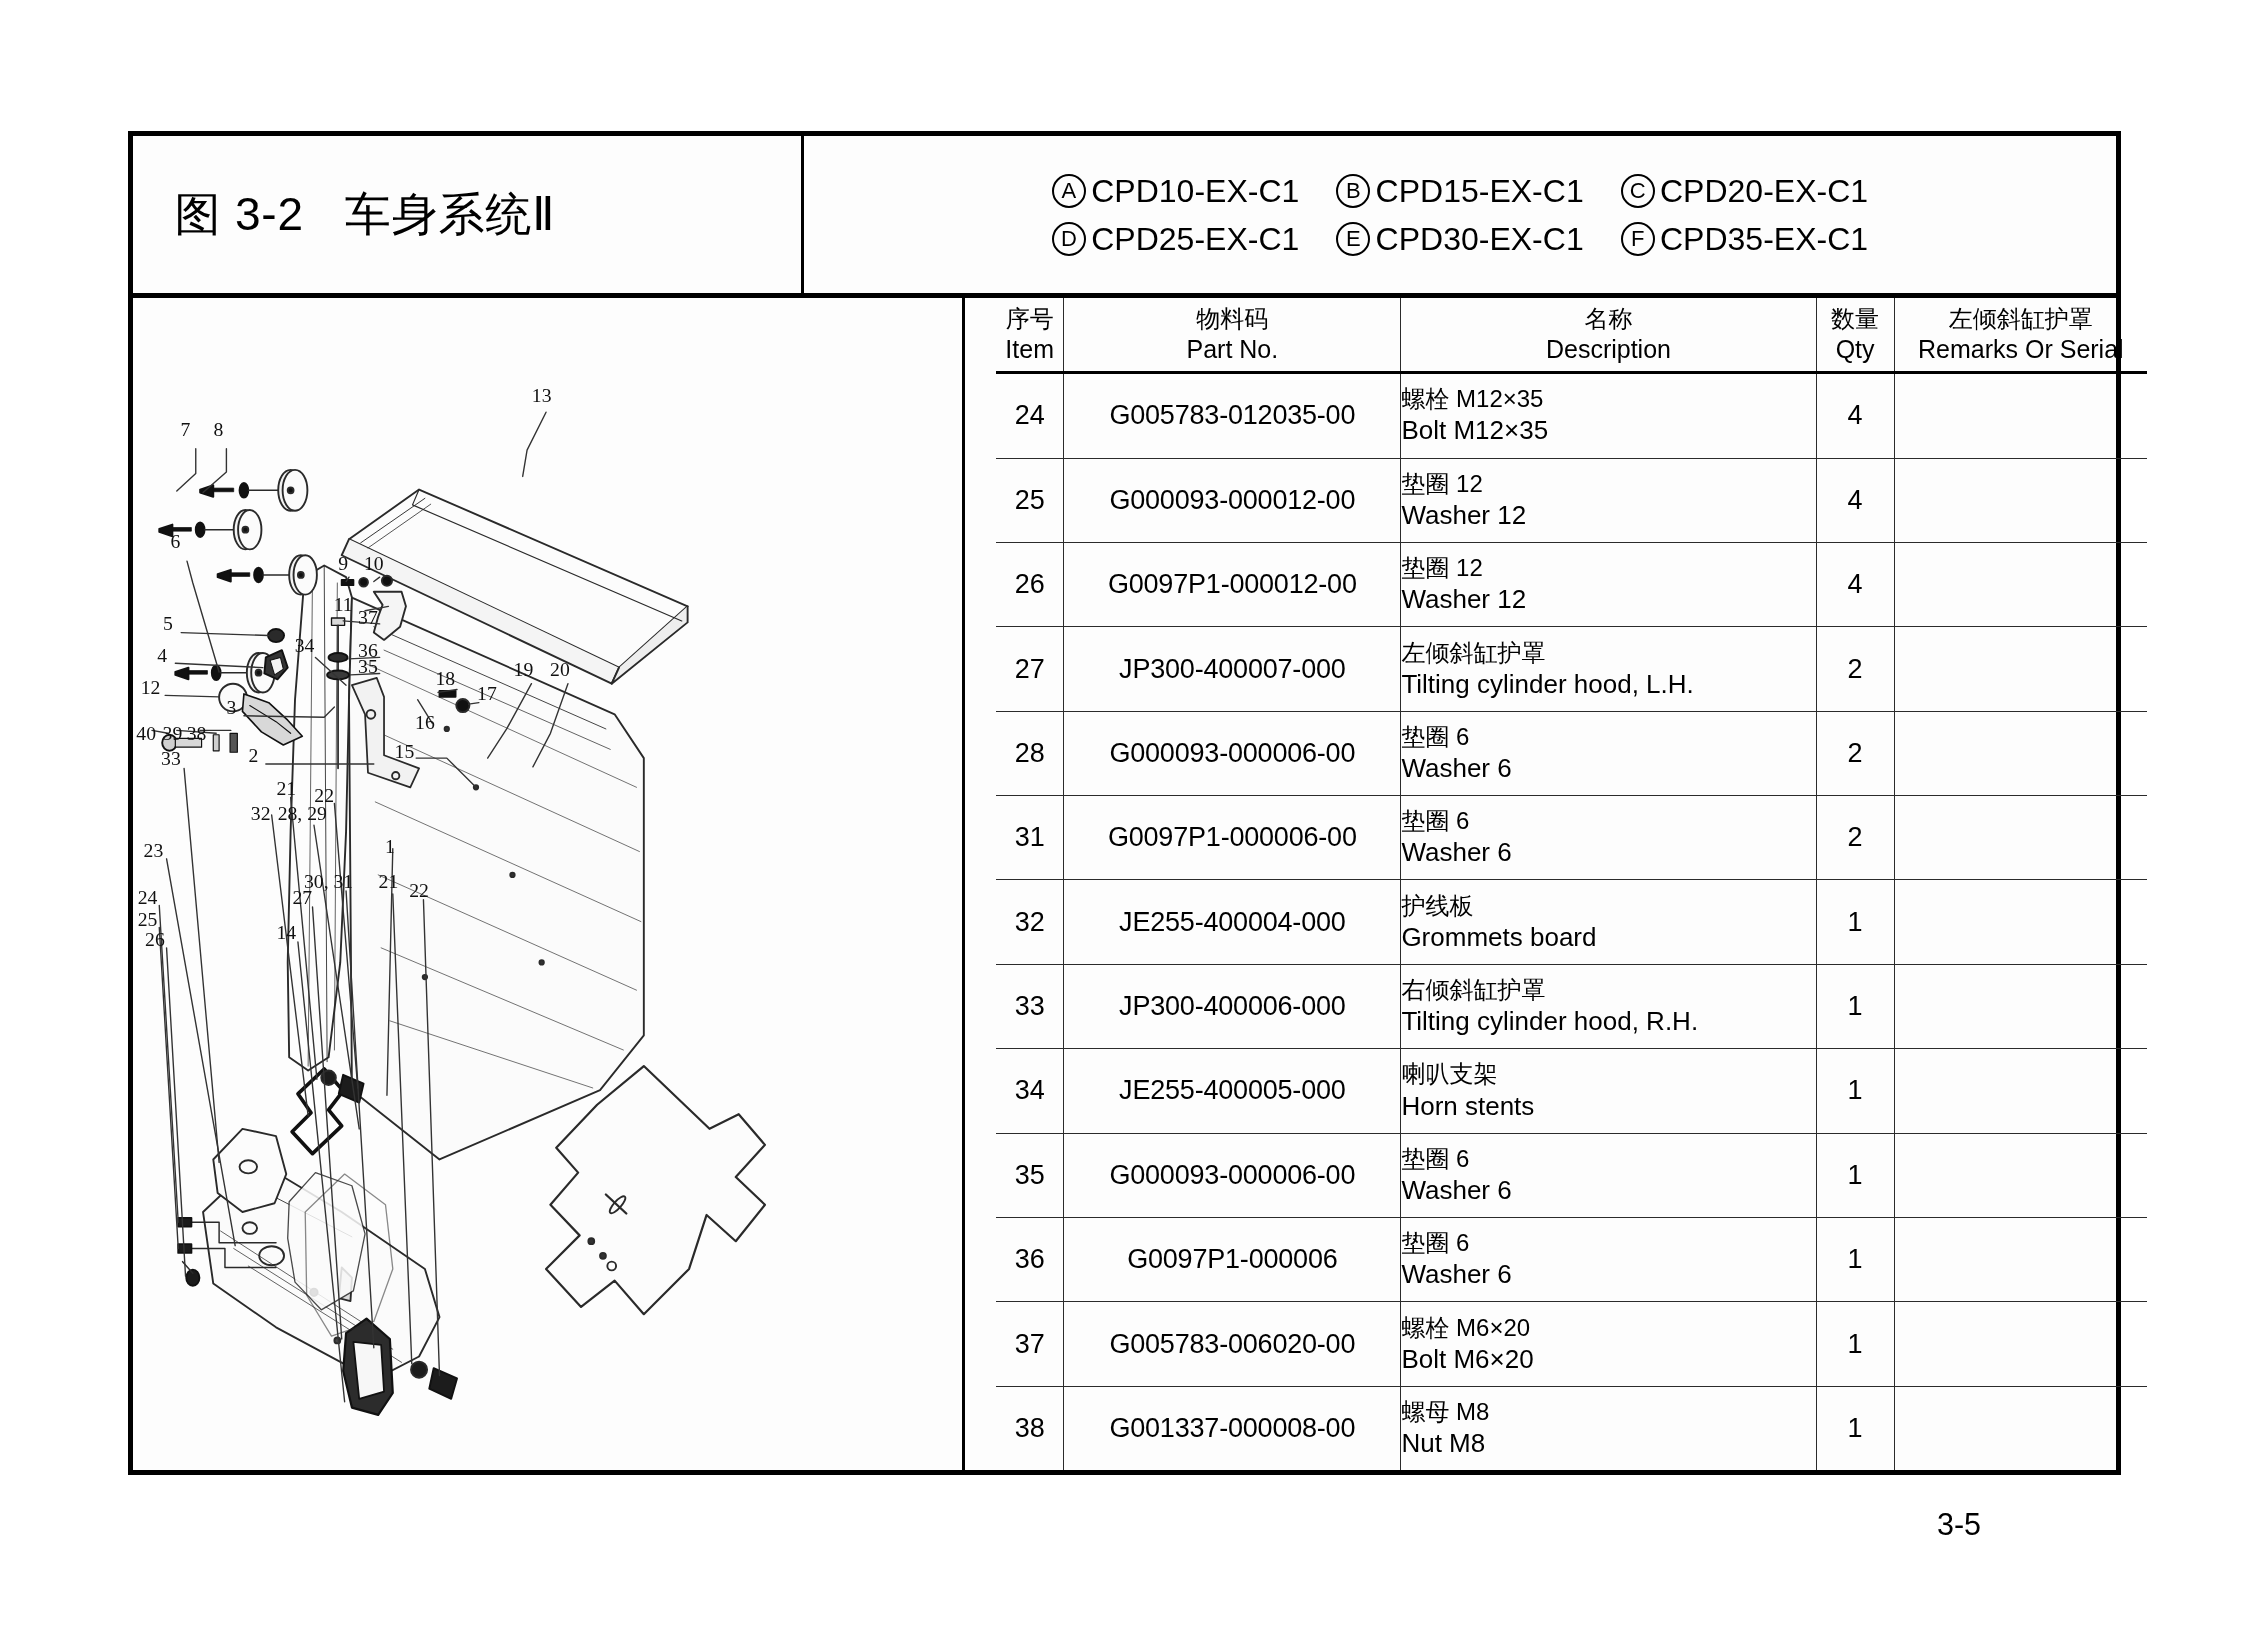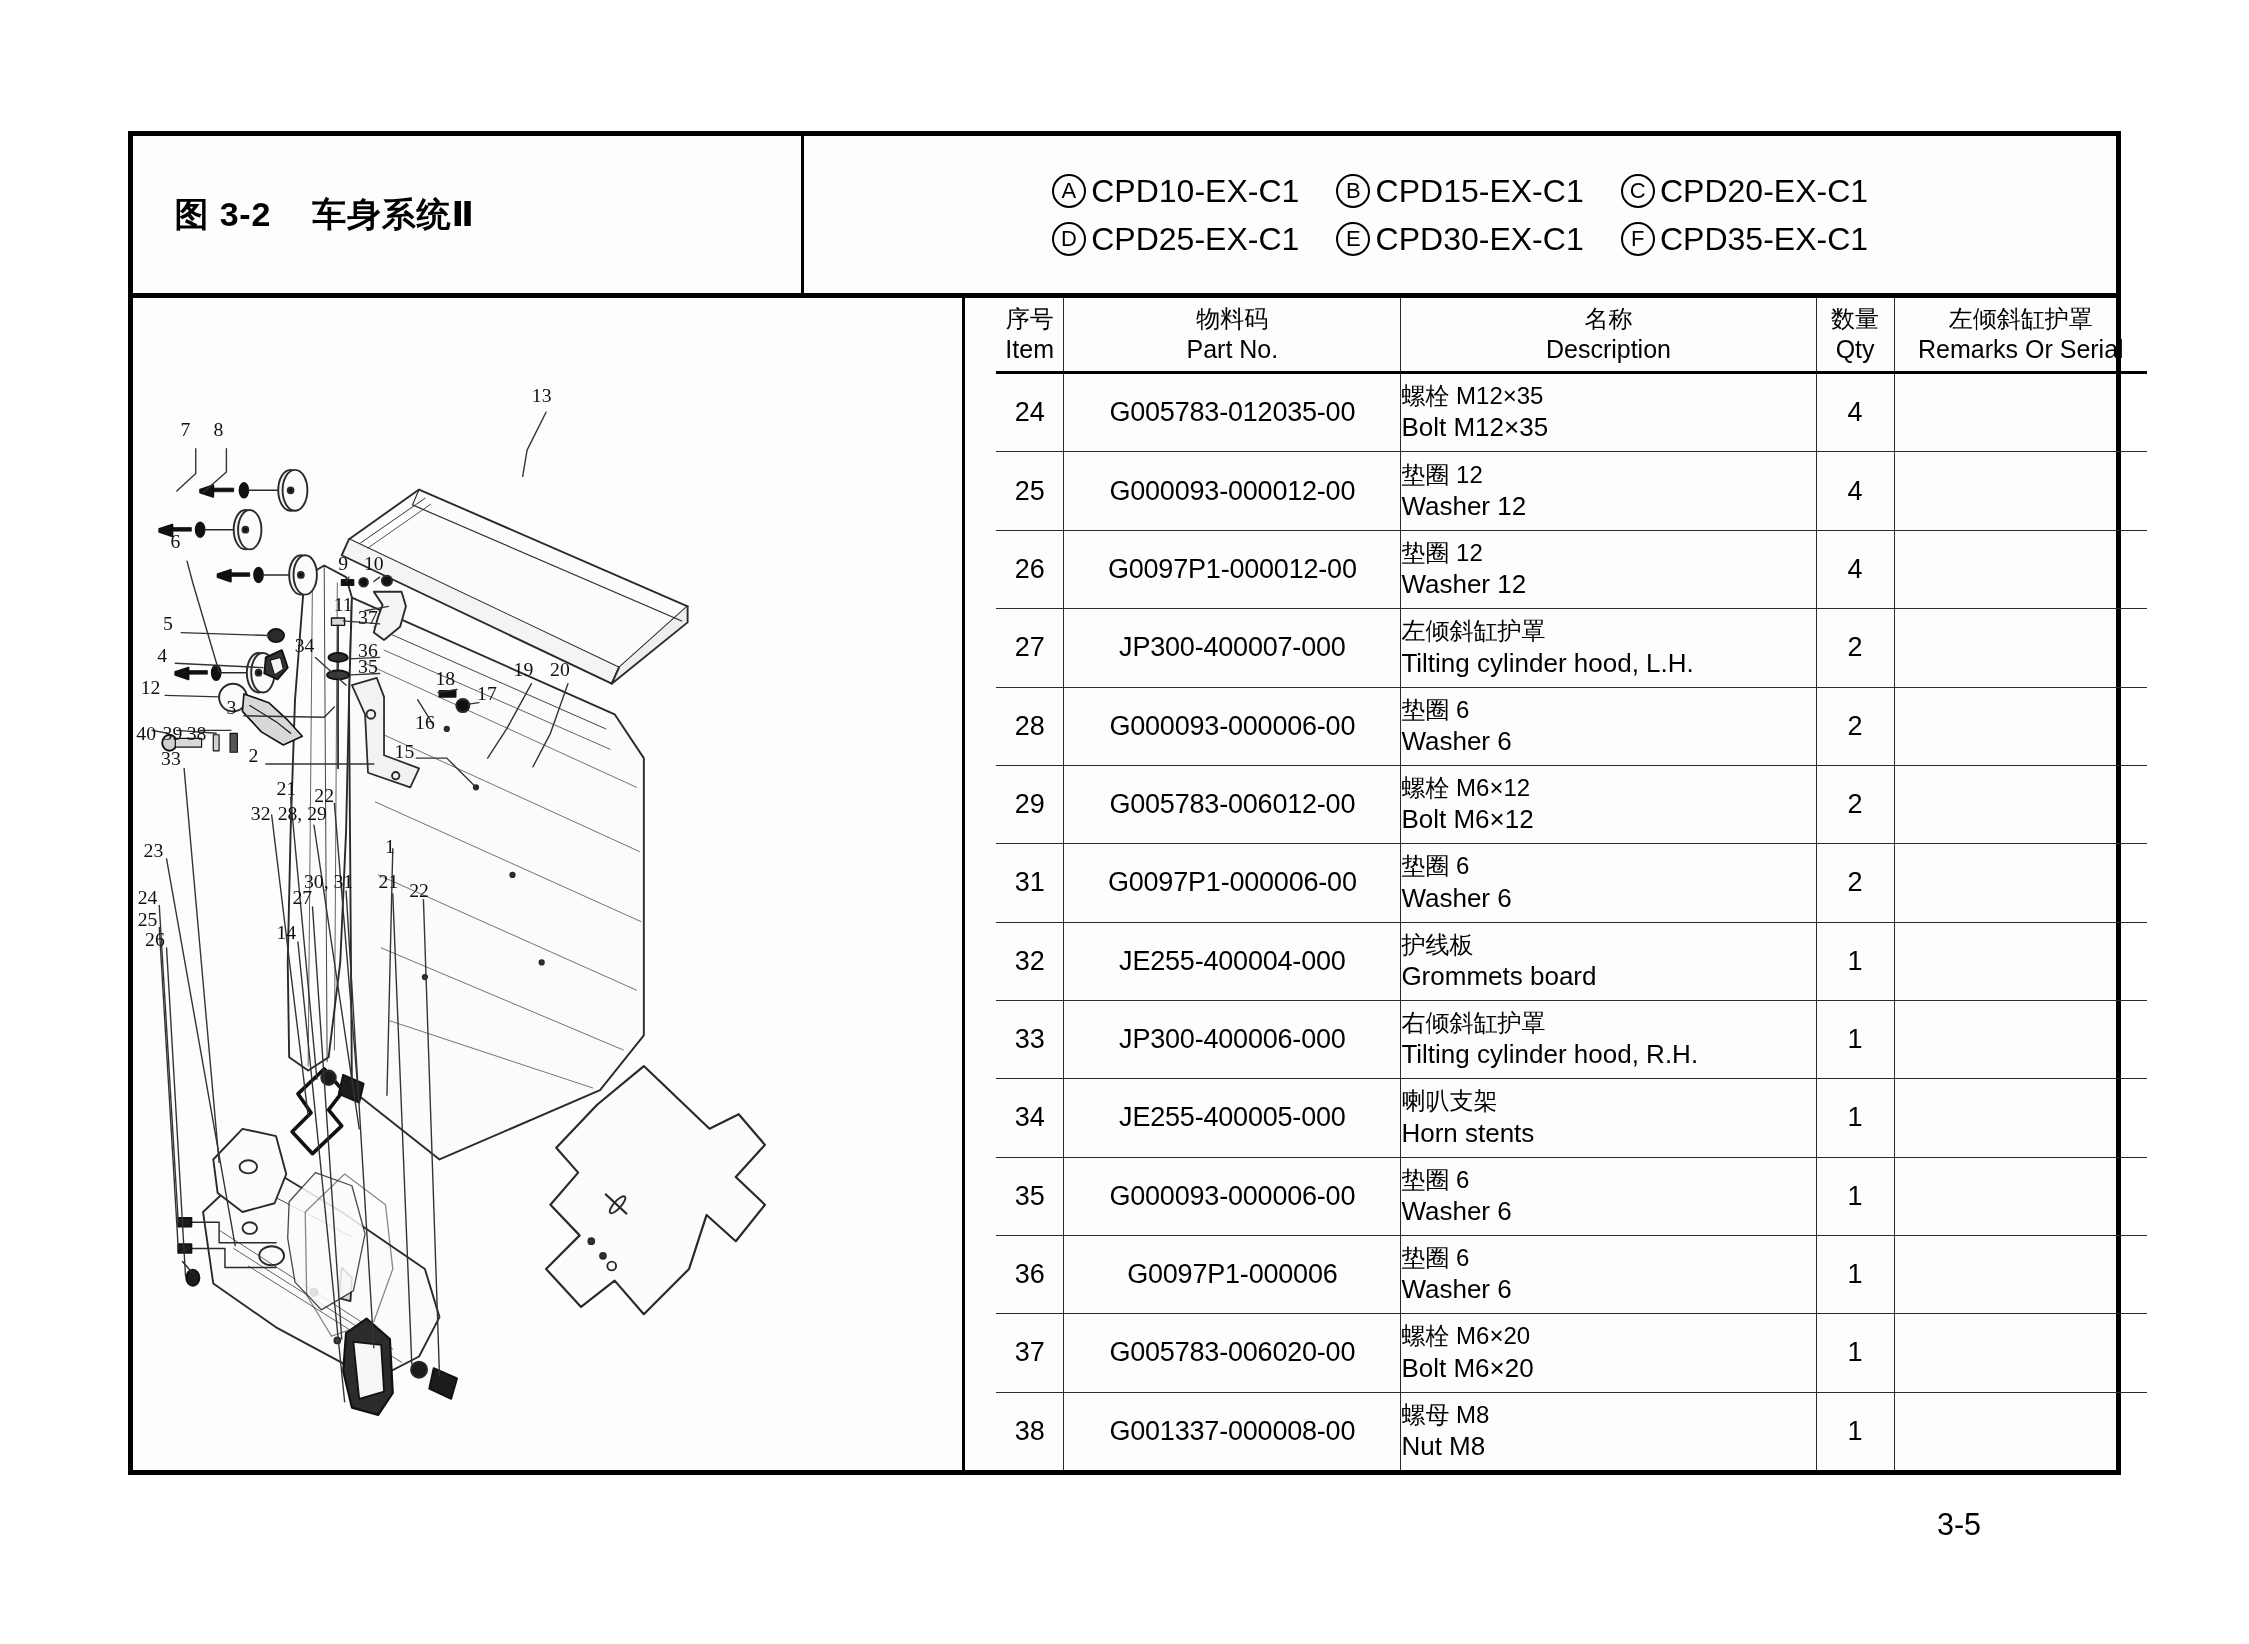--- a/index.html
+++ b/index.html
@@ -42,22 +42,22 @@
   #title-cell {
     width: 671px;
     border-right: 3.1px solid #000;
     box-sizing: border-box;
     display: flex;
     flex-direction: column;
     justify-content: center;
     padding-left: 34px;
   }
   .title-line-cn {
-    font-size: 34px;
-    font-weight: bold;
+    font-size: 46px;
+    font-weight: normal;
     letter-spacing: 0.8px;
     line-height: 1.32;
     white-space: nowrap;
   }
   .title-line-cn .tnum { margin-left: 7.6px; margin-right: 41px; }
   .title-line-en {
     font-size: 34px;
     font-weight: bold;
     line-height: 1.32;
     white-space: nowrap;
@@ -607,30 +607,20 @@
               <td class="c-item">28</td>
               <td class="c-part">G000093-000006-00</td>
               <td class="c-desc">
                 <div class="d-cn">垫圈 6</div>
                 <div class="d-en">Washer 6</div>
               </td>
               <td class="c-qty">2</td>
               <td class="c-remarks"></td>
             </tr>
             <tr>
-              <td class="c-item">29</td>
-              <td class="c-part">G005783-006012-00</td>
-              <td class="c-desc">
-                <div class="d-cn">螺栓 M6×12</div>
-                <div class="d-en">Bolt M6×12</div>
-              </td>
-              <td class="c-qty">2</td>
-              <td class="c-remarks"></td>
-            </tr>
-            <tr>
               <td class="c-item">31</td>
               <td class="c-part">G0097P1-000006-00</td>
               <td class="c-desc">
                 <div class="d-cn">垫圈 6</div>
                 <div class="d-en">Washer 6</div>
               </td>
               <td class="c-qty">2</td>
               <td class="c-remarks"></td>
             </tr>
             <tr>

